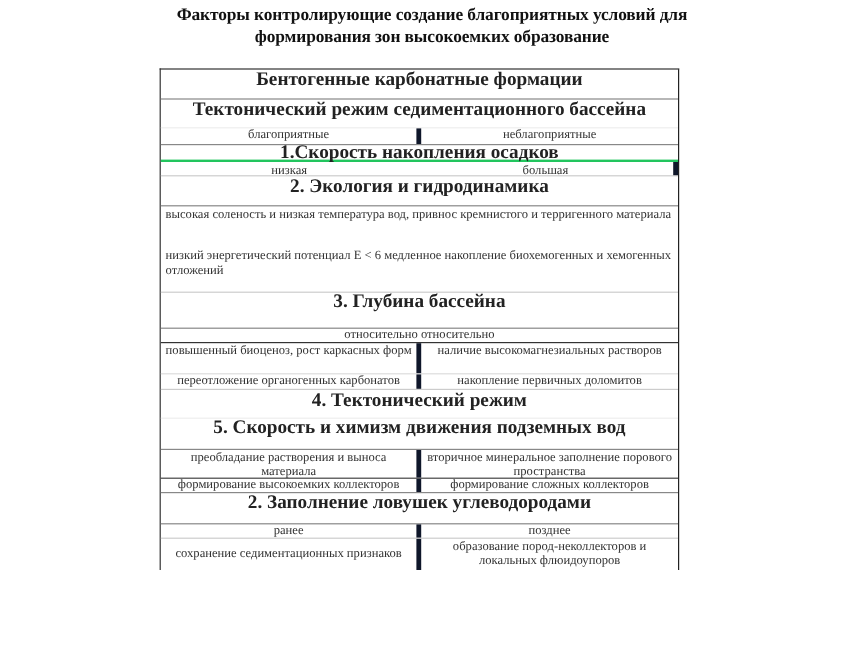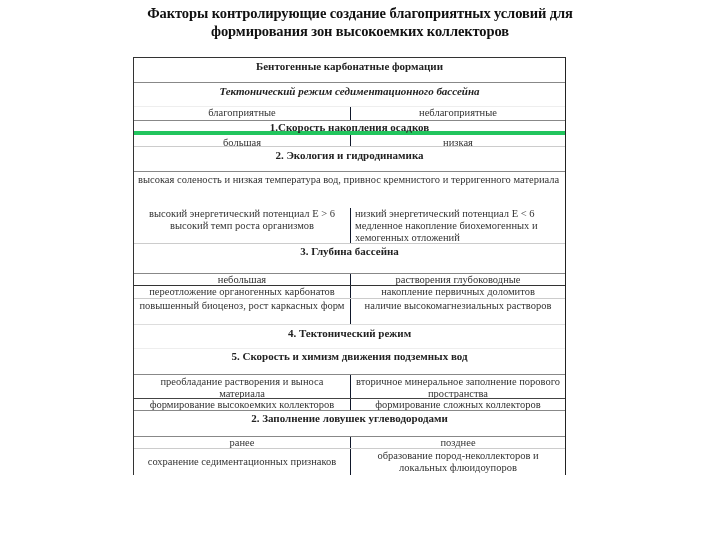--- a/index.html
+++ b/index.html
@@ -47,88 +47,86 @@
   .row.mid { border-bottom: 1px solid #888; }
   .cell {
     flex: 1 1 50%;
     font-size: 10.5px;
     line-height: 12px;
     text-align: center;
     color: #333;
     padding: 0 4px;
     box-sizing: border-box;
   }
-  .cell.left { border-right: 1px solid #0f172a; width: 217px; flex: 0 0 217px; }
+  .cell.left { border-right: 4px solid #0f172a; width: 217px; flex: 0 0 217px; }
   .cell.right { flex: 1 1 auto; }
   .cell.just { text-align: left; }
   .head {
     width: 100%;
     font-weight: bold;
-    font-size: 11px;
+    font-size: 16px;
     line-height: 13px;
     text-align: center;
     color: #222;
     box-sizing: border-box;
   }
   .sub { display: block; }
 </style>
 </head>
 <body>
 
 <div class="title">
   <span class="sub">Факторы контролирующие создание благоприятных условий для</span>
-  <span class="sub">формирования зон высокоемких коллекторов</span>
+  <span class="sub">формирования зон высокоемких образование</span>
 </div>
 
 <div class="tbl">
 
   <div class="row mid" style="height:25px;">
     <div class="head" style="padding-top:2px;">Бентогенные карбонатные формации</div>
   </div>
   <div class="row" style="height:24px; border-bottom:1px solid #eee;">
-    <div class="head" style="padding-top:2px;font-style:italic;">Тектонический режим седиментационного бассейна</div>
+    <div class="head" style="padding-top:2px;">Тектонический режим седиментационного бассейна</div>
   </div>
   <div class="row mid" style="height:14px;">
     <div class="cell left">благоприятные</div>
     <div class="cell right">неблагоприятные</div>
   </div>
 
-  <div class="row" style="height:14px; border-bottom:4px solid #22c55e;">
+  <div class="row" style="height:14px; border-bottom:2px solid #22c55e;">
     <div class="head">1.Скорость накопления осадков</div>
   </div>
   <div class="row" style="height:12px; border-bottom:1px solid #ccc;">
+    <div class="cell right" style="padding-top:2px;">низкая</div>
     <div class="cell left" style="padding-top:2px;">большая</div>
-    <div class="cell right" style="padding-top:2px;">низкая</div>
   </div>
 
   <div class="row mid" style="height:25px;">
     <div class="head" style="padding-top:2px;">2. Экология и гидродинамика</div>
   </div>
   <div class="row" style="height:36px; border-bottom:none;">
     <div class="cell right just" style="padding-top:2px;">высокая соленость и низкая температура вод, привнос кремнистого и терригенного материала</div>
   </div>
   <div class="row" style="height:36px; border-bottom:1px solid #ccc;">
-    <div class="cell left">высокий энергетический потенциал Е &gt; 6 высокий темп роста организмов</div>
     <div class="cell right just">низкий энергетический потенциал Е &lt; 6 медленное накопление биохемогенных и хемогенных отложений</div>
   </div>
 
   <div class="row mid" style="height:30px;justify-content:flex-end;">
     <div class="head" style="padding-top:1px;">3. Глубина бассейна</div>
   </div>
   <div class="row dark" style="height:12px;">
-    <div class="cell left">небольшая</div>
-    <div class="cell right">растворения глубоководные</div>
+    <div class="cell right">относительно относительно</div>
+  </div>
+  <div class="row" style="height:26px; border-bottom:1px solid #ddd;">
+    <div class="cell left" style="padding-top:1px;">повышенный биоценоз, рост каркасных форм</div>
+    <div class="cell right" style="padding-top:1px;">наличие высокомагнезиальных растворов</div>
   </div>
   <div class="row" style="height:13px; border-bottom:1px solid #ccc;">
     <div class="cell left">переотложение органогенных карбонатов</div>
     <div class="cell right">накопление первичных доломитов</div>
-  </div>
-  <div class="row" style="height:26px; border-bottom:1px solid #ddd;">
-    <div class="cell left" style="padding-top:1px;">повышенный биоценоз, рост каркасных форм</div>
-    <div class="cell right" style="padding-top:1px;">наличие высокомагнезиальных растворов</div>
   </div>
 
   <div class="row" style="height:24px; border-bottom:1px solid #eee;">
     <div class="head" style="padding-top:2px;">4. Тектонический режим</div>
   </div>
 
   <div class="row mid" style="height:26px;">
     <div class="head" style="padding-top:1px;">5. Скорость и химизм движения подземных вод</div>
   </div>
   <div class="row" style="height:24px; border-bottom:1px solid #444;">

